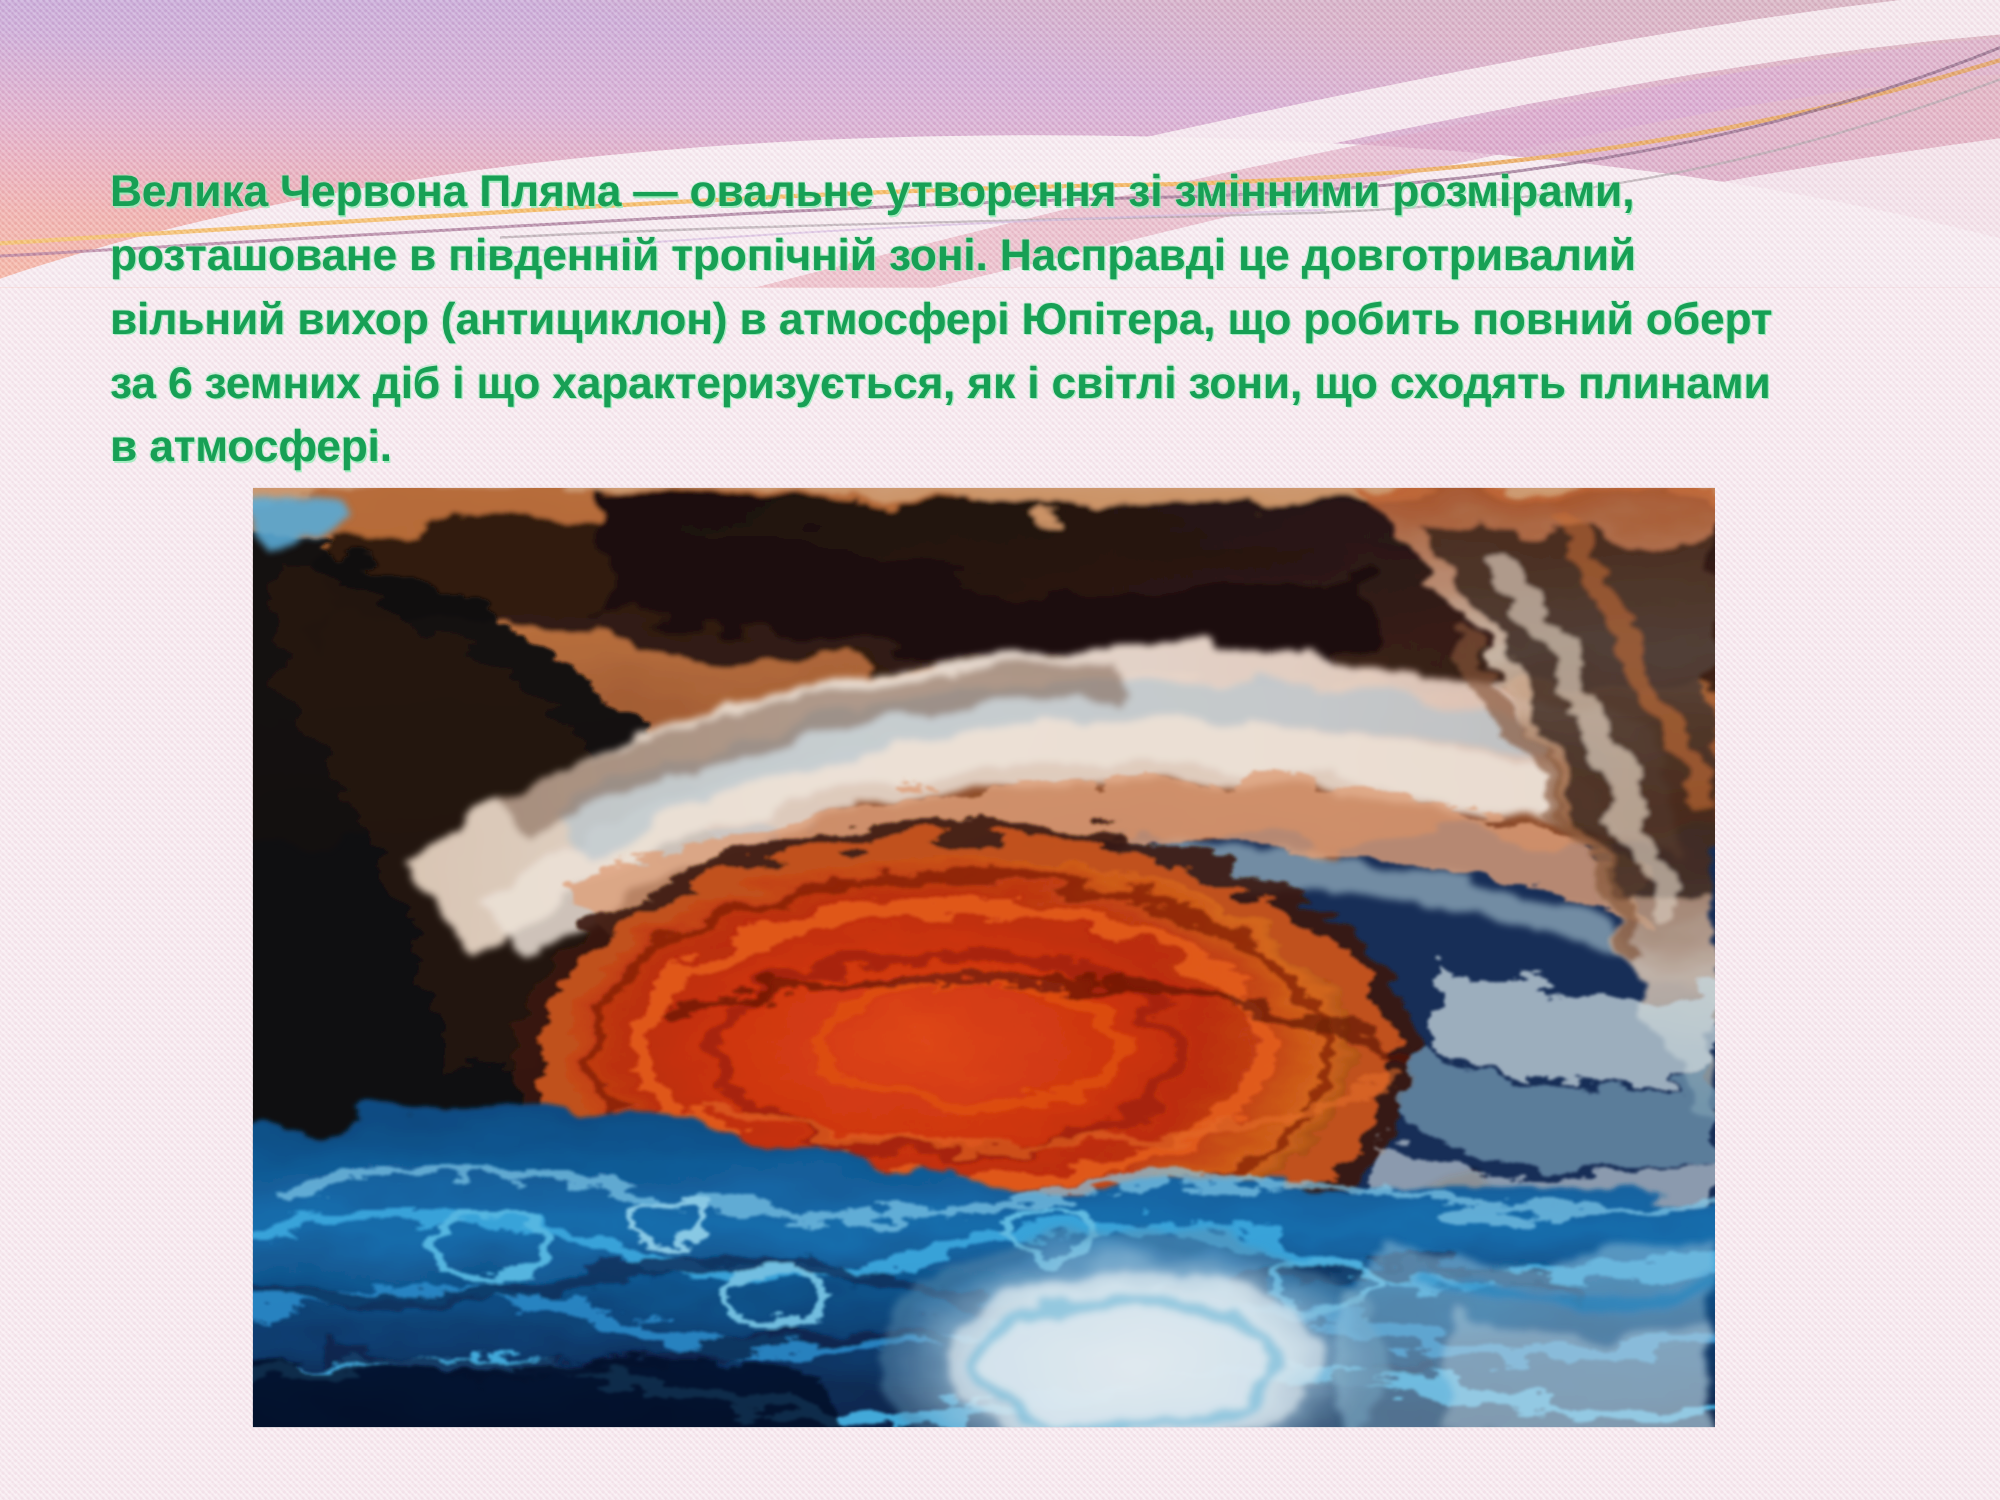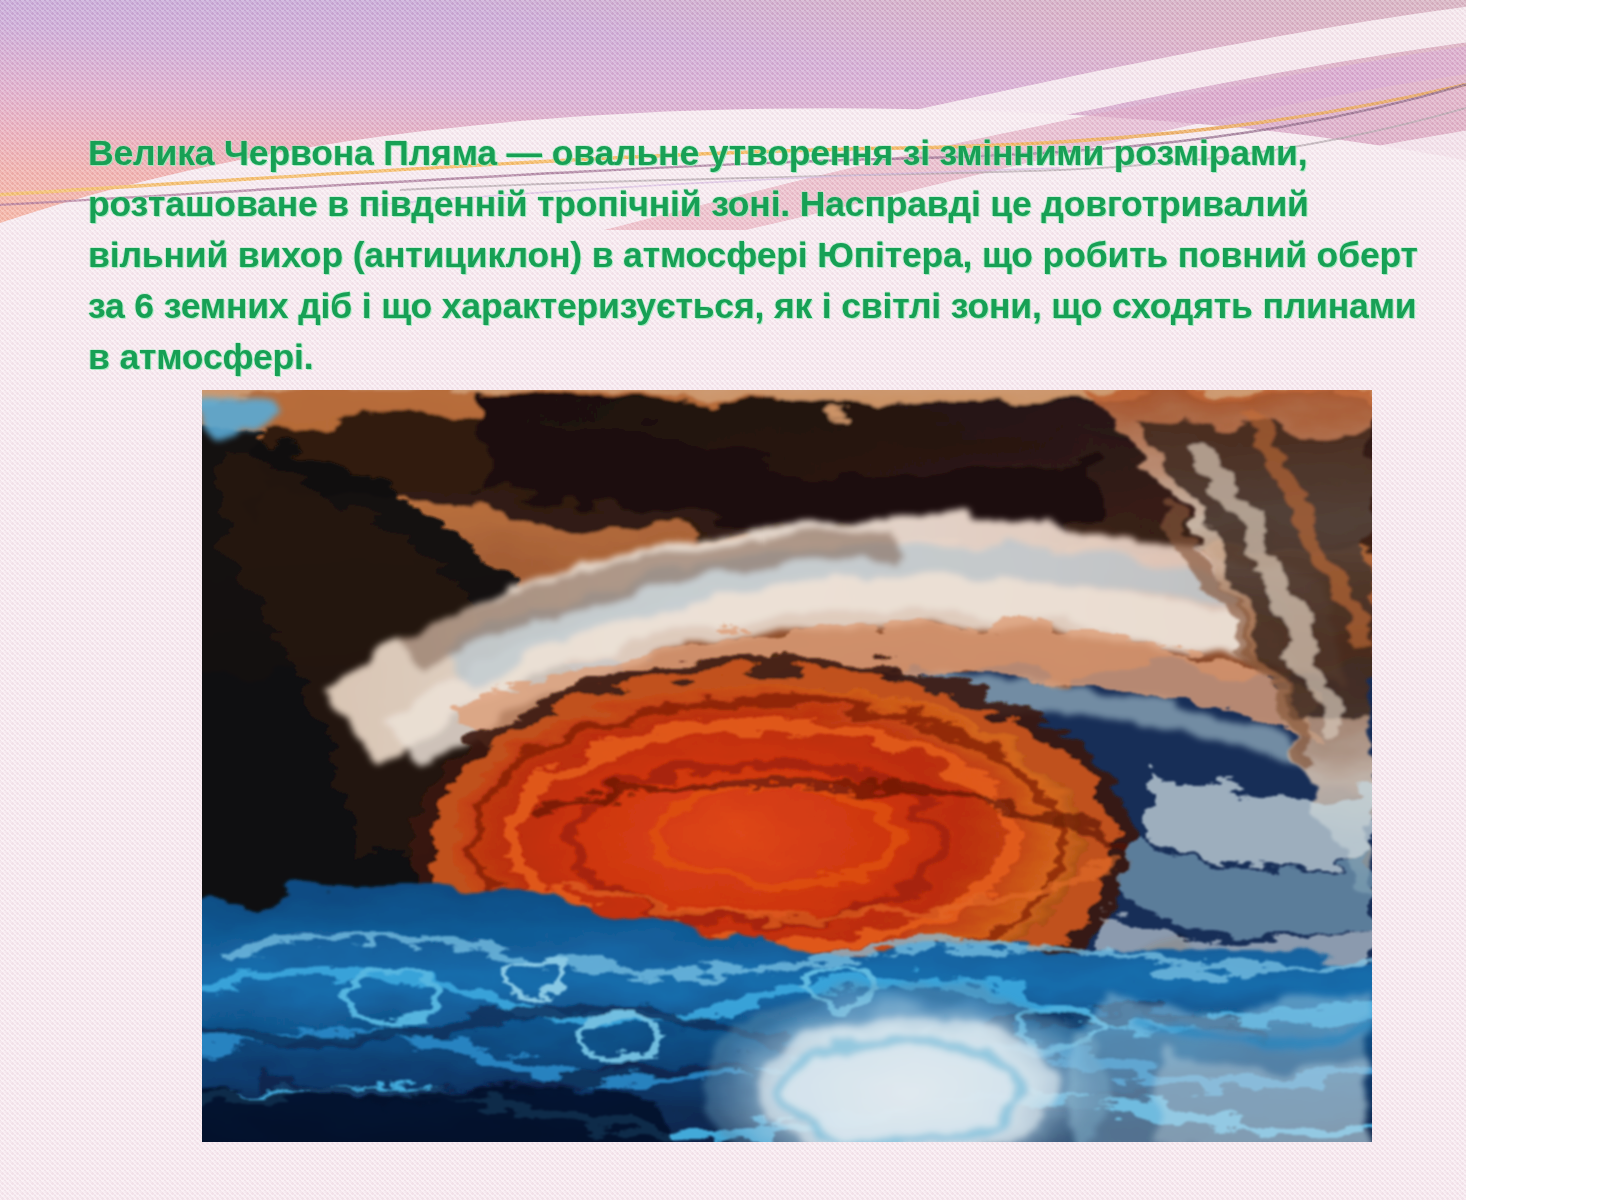--- a/index.html
+++ b/index.html
@@ -5,21 +5,21 @@
   * { margin:0; padding:0; box-sizing:border-box; }
 
   html, body {
     width:1600px; height:1200px;
     overflow:hidden;
     font-family:"Liberation Sans", sans-serif;
   }
 
   #slide {
     position:relative;
-    width:1466px; height:1200px;
+    width:1600px; height:1200px;
     background:#f7e9ef;
     overflow:hidden;
   }
 
   
   #texture {
     position:absolute; inset:0;
     pointer-events:none;
     opacity:.55;
     background-image:

